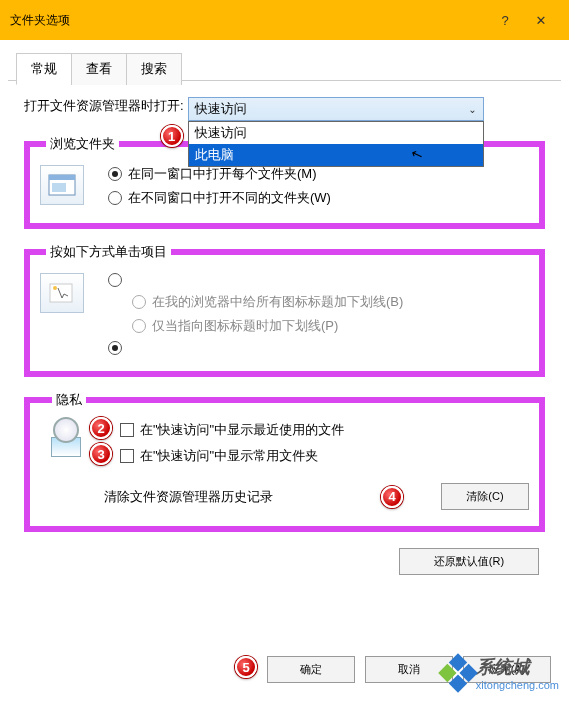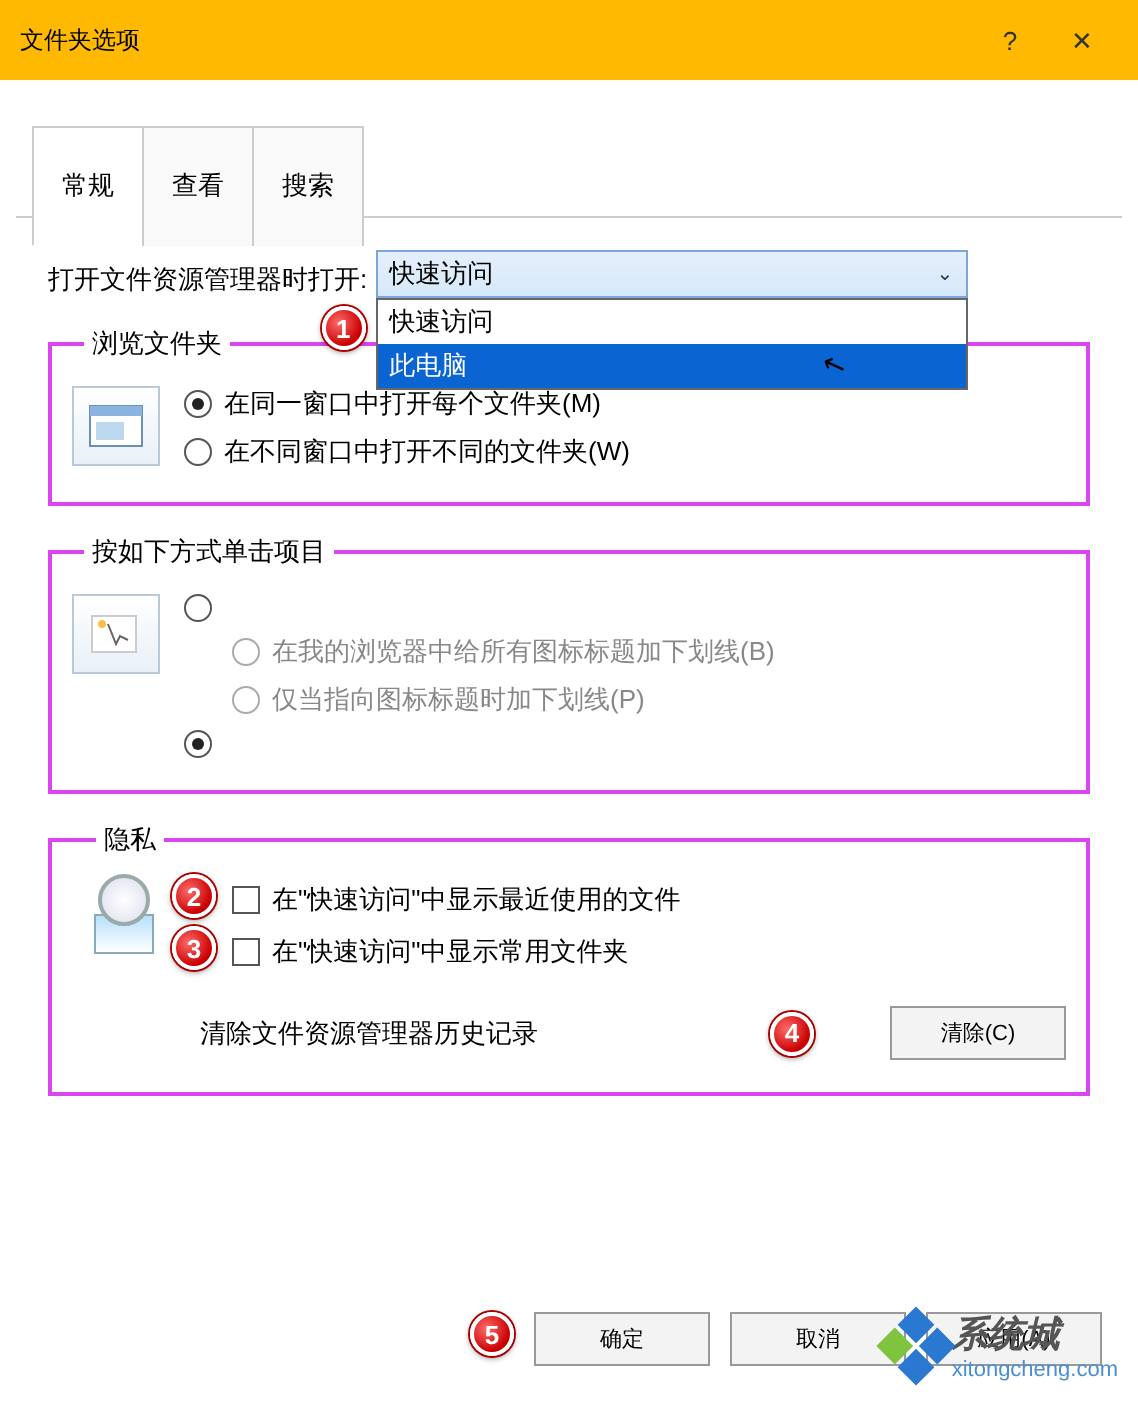--- a/index.html
+++ b/index.html
@@ -25,39 +25,39 @@
   display: flex; align-items: center; justify-content: center;
   font-size: 13px; color: #333;
 }
 .tabs {
   display: flex;
   border-bottom: 1px solid #ccc;
   margin: 8px 8px 0 8px;
   padding-left: 8px;
 }
 .tab {
-  padding: 20px 14px;
+  padding: 6px 14px;
   border: 1px solid #ccc;
   border-bottom: none;
   margin-right: -1px;
   background: #f9f9f9;
   font-size: 13px;
   position: relative;
-  top: 15px;
+  top: 5px;
 }
 .tab.active {
   background: #fff;
   border-bottom: 1px solid #fff;
 }
 .content {
   padding: 16px 24px 10px 24px;
 }
 .row {
   display: flex;
-  align-items: flex-end;
+  align-items: flex-start;
   margin-bottom: 6px;
 }
 .label-open { font-size: 13px; margin-right: 4px; }
 .combo-wrap { position: relative; flex: 1; }
 .combo {
   width: 296px;
   height: 24px;
   border: 1px solid #7aa7d8;
   background: linear-gradient(#e4f0fb,#d6e8f8);
   display: flex;
@@ -85,32 +85,32 @@
   position: relative;
 }
 .cursor-arrow {
   position: absolute;
   right: 60px; top: 2px;
   font-size: 14px;
   color: #000;
   transform: rotate(-20deg);
 }
 fieldset {
-  border: 2px solid #d946ef;
+  border: 6px solid #d946ef;
   border-radius: 0;
   margin: 14px 0 4px 0;
   padding: 12px 10px 16px 10px;
   position: relative;
 }
 legend {
   font-size: 13px;
   padding: 0 4px;
   margin-left: 6px;
 }
-.fs-body { display: flex; gap: 12px; }
+.fs-body { display: flex; gap: 24px; }
 .icon-box {
   width: 44px; height: 40px;
   border: 1px solid #b8c9da;
   background: linear-gradient(#fff,#e8f0f7);
   display: flex; align-items: center; justify-content: center;
 }
 .icon-box svg { width: 28px; height: 22px; }
 .radio-stack { display: flex; flex-direction: column; gap: 6px; }
 .radio-row { display: flex; align-items: center; gap: 6px; font-size: 13px; }
 .radio {
@@ -319,20 +319,23 @@
         </div>
         <div class="clear-row" style="position:relative;">
           <span class="clear-label">清除文件资源管理器历史记录</span>
           <div class="marker" style="position:static; margin-left:auto;">4</div>
           <button class="btn">清除(C)</button>
         </div>
       </div>
     </div>
   </fieldset>
 
+  <div class="restore-row">
+    <button class="btn" style="min-width:140px;">还原默认值(R)</button>
+  </div>
 
 </div>
 
 <div class="bottom-btns">
   <div class="marker" style="position:static;">5</div>
   <button class="btn">确定</button>
   <button class="btn">取消</button>
   <button class="btn">应用(A)</button>
 </div>
 

